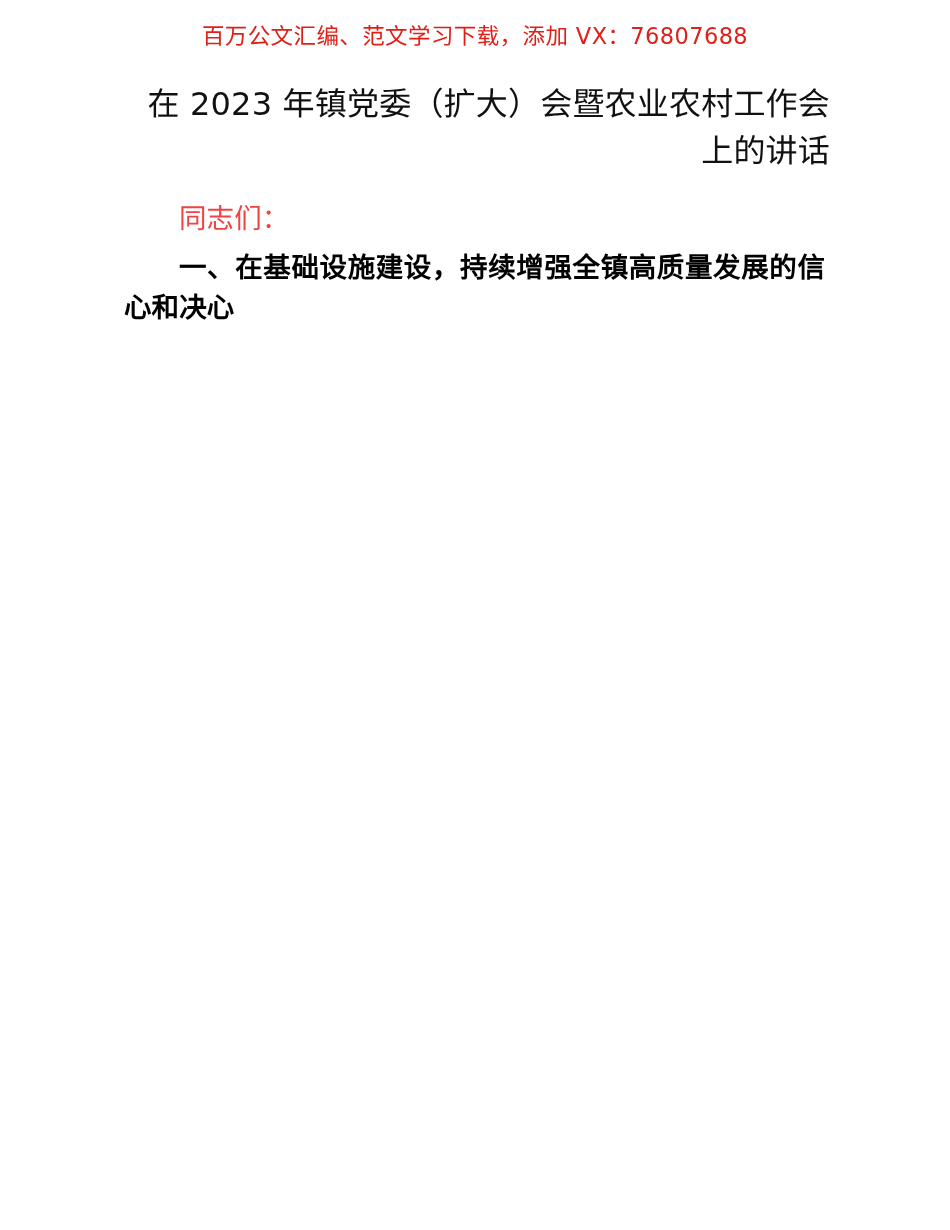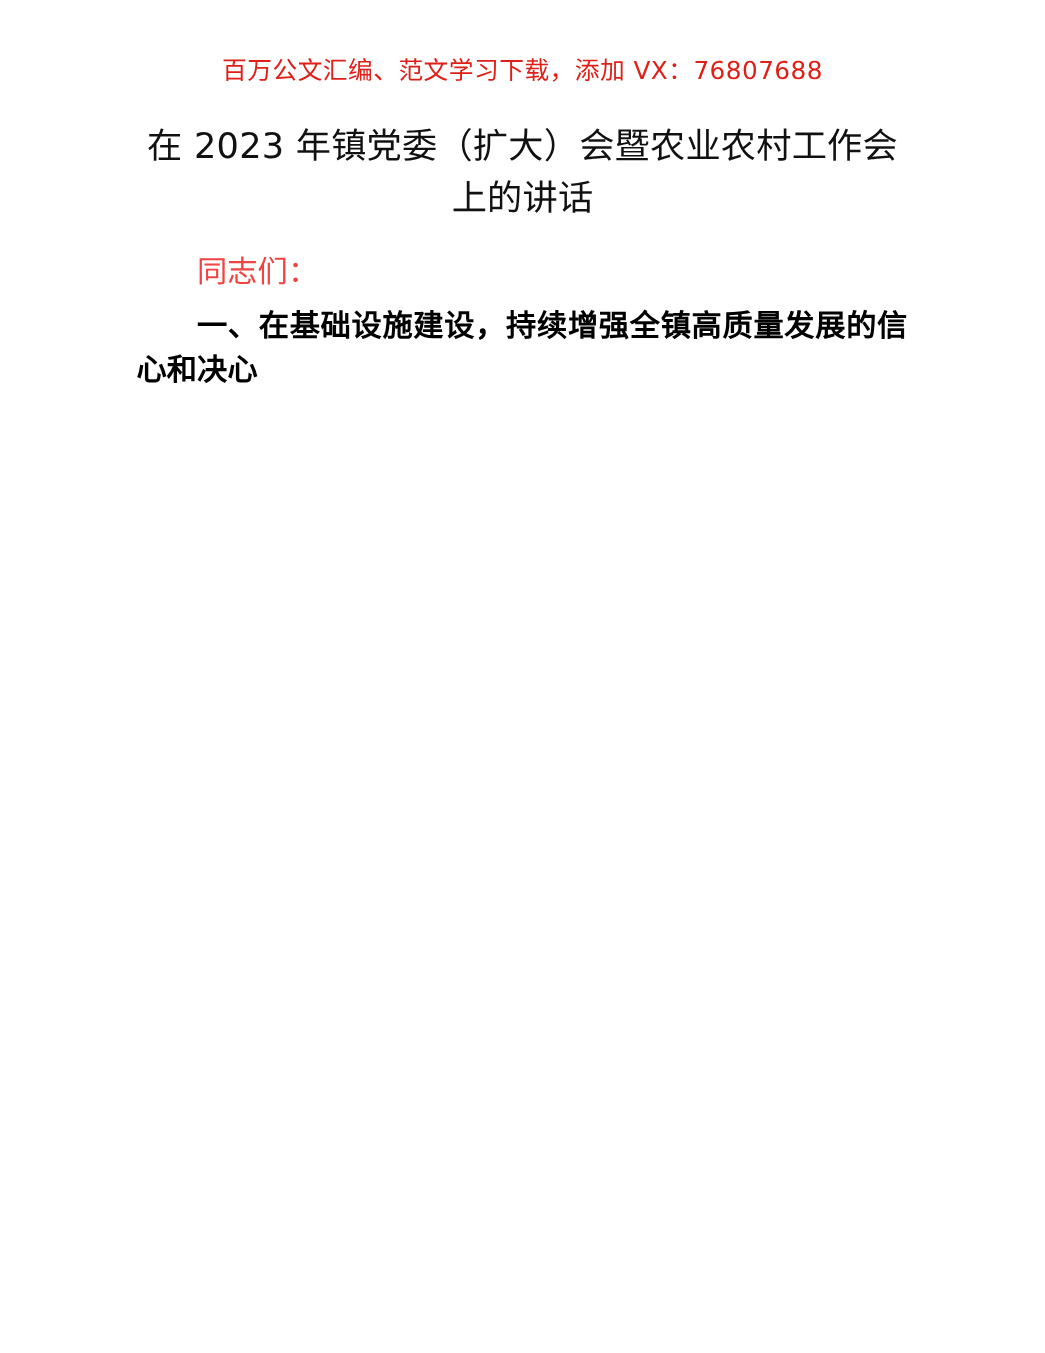--- a/index.html
+++ b/index.html
@@ -22,38 +22,38 @@
     height: 1230px;
     box-sizing: border-box;
     background: #ffffff;
     position: relative;
   }
 
   
   .promo-header {
     width: 100%;
     text-align: center;
-    padding-top: 54px;
+    padding-top: 25px;
     line-height: 1;
   }
   .promo-text {
     display: inline-block;
     color: #de2018;
     font-size: 22.5px;
     font-weight: 400;
     letter-spacing: 0.4px;
     font-family: "DejaVu Sans", "Liberation Sans", sans-serif;
     white-space: nowrap;
   }
 
   
   .doc-title {
     margin: 0;
     padding: 33px 120px 0 120px;
-    text-align: center;
+    text-align: right;
     font-size: 32px;
     font-weight: 400;
     line-height: 47px;
     letter-spacing: 0.2px;
     color: #111111;
     font-family: "DejaVu Sans", "Liberation Sans", sans-serif;
   }
 
   
   .doc-body {

